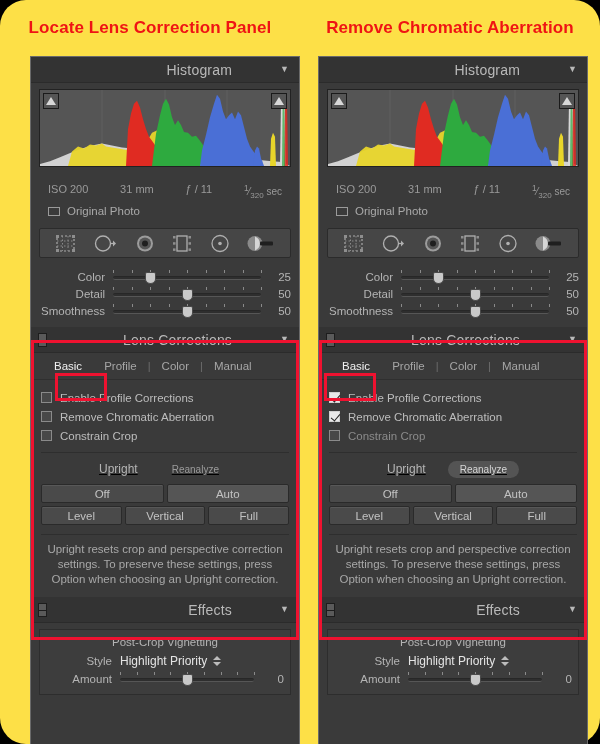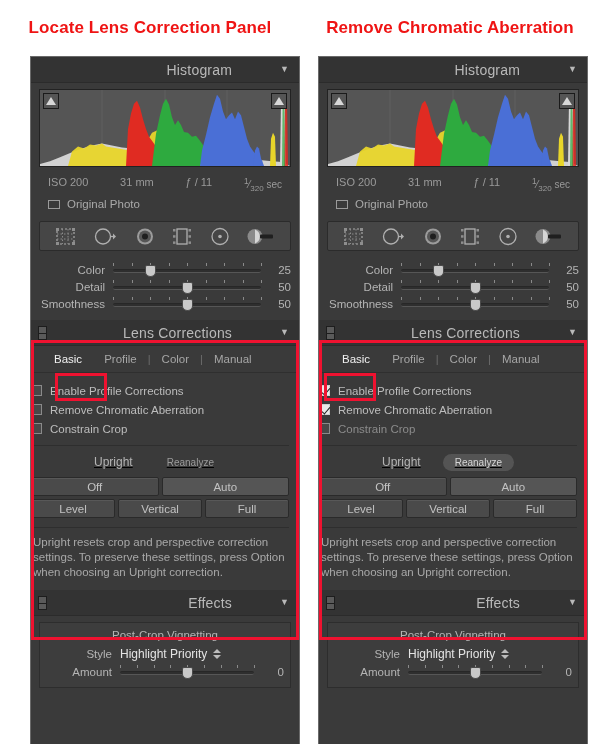--- a/index.html
+++ b/index.html
@@ -3,21 +3,21 @@
 <meta charset="utf-8">
 <style>
   * { box-sizing: border-box; }
   html, body {
     margin: 0; padding: 0;
     width: 600px; height: 744px;
     background: #000;
     font-family: "Liberation Sans", sans-serif;
     overflow: hidden;
   }
-  .stage { position: relative; width: 600px; height: 744px; background: #ffffff; }
+  .stage { position: relative; width: 600px; height: 744px; background: #fde047; border-radius: 26px; }
 
   
   .heading {
     position: absolute; top: 0; width: 300px; height: 56px;
     display: flex; flex-direction: column; align-items: center; justify-content: center;
     color: #ef1414; font-size: 17px; font-weight: bold; line-height: 20px;
     text-align: center; letter-spacing: .1px;
   }
   .heading.left  { left: 0; }
   .heading.right { left: 300px; }
@@ -69,21 +69,21 @@
   }
   .clip.l { left: 3px; }
   .clip.r { right: 3px; }
   .clip i {
     display: block; width: 0; height: 0;
     border-left: 5px solid transparent; border-right: 5px solid transparent;
     border-bottom: 8px solid #d8d8d8;
   }
   .exif {
     display: flex; justify-content: space-between;
-    padding: 9px 9px 3px 9px; color: #9a9a9a; font-size: 11px;
+    padding: 16px 9px 3px 9px; color: #9a9a9a; font-size: 11px;
   }
   .exif .frac { font-size: 10px; }
   .exif .frac sub { font-size: 8px; }
   .origphoto {
     display: flex; align-items: center; gap: 7px;
     padding: 2px 9px 7px 9px; color: #a9a9a9; font-size: 11.5px;
   }
   .origphoto .rect {
     width: 12px; height: 9px; border: 1px solid #9a9a9a; background: transparent;
   }
@@ -135,21 +135,21 @@
     display: flex; align-items: center; height: 27px;
     background: #3a3a3a; padding-left: 12px; gap: 0;
     border-bottom: 1px solid #2f2f2f;
   }
   .tab {
     color: #a6a6a6; font-size: 11.5px; padding: 2px 11px;
   }
   .tab.sel { color: #f0f0f0; }
   .tab-sep { color: #6d6d6d; font-size: 11px; }
 
-  .lens-body { background: #3a3a3a; padding: 8px 10px 0 0; }
+  .lens-body { background: #3a3a3a; padding: 8px 10px 0 10px; text-align: center; }
   .cb-row {
     display: flex; align-items: center; gap: 8px; height: 19px;
   }
   .cb {
     width: 11px; height: 11px; border: 1px solid #8a8a8a; background: #484848;
     position: relative; flex: 0 0 auto;
   }
   .cb.on { background: #e8e8e8; border-color: #cfcfcf; }
   .cb.on::after {
     content: ""; position: absolute; left: 3px; top: 0px;

